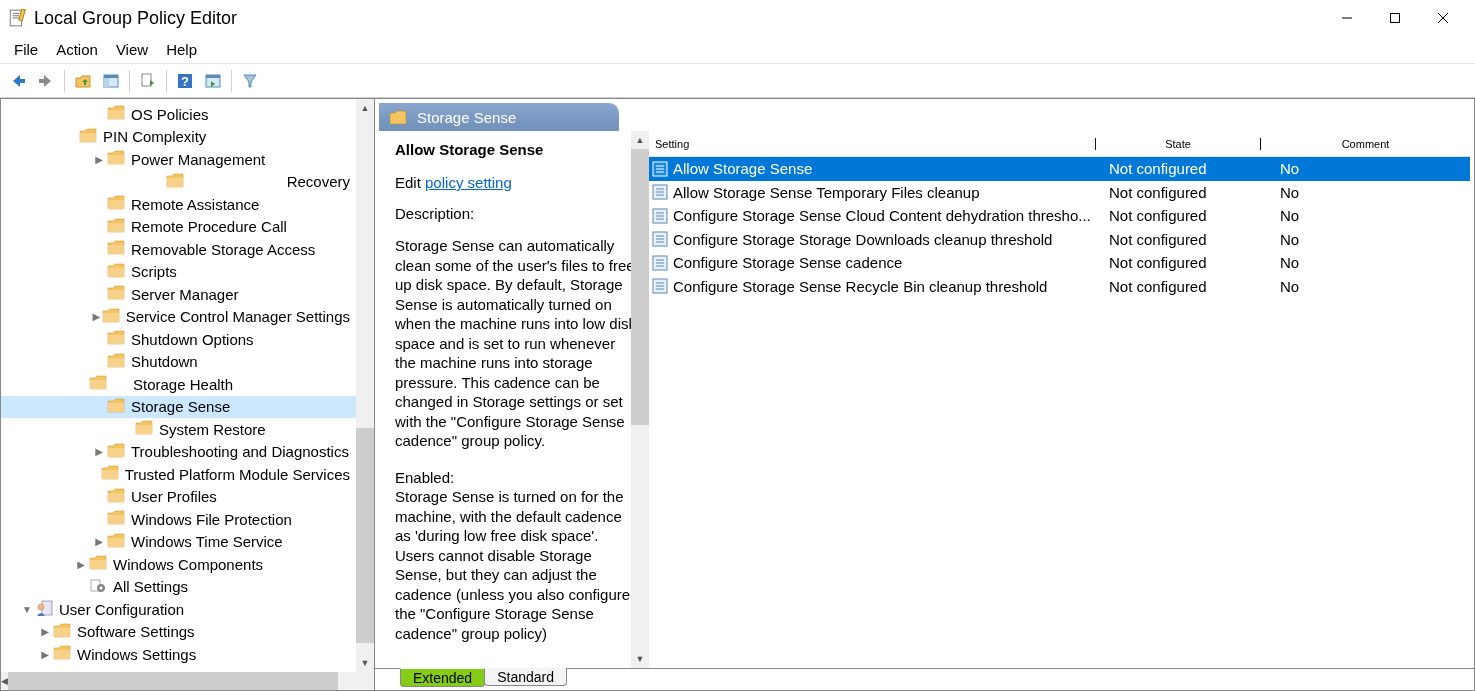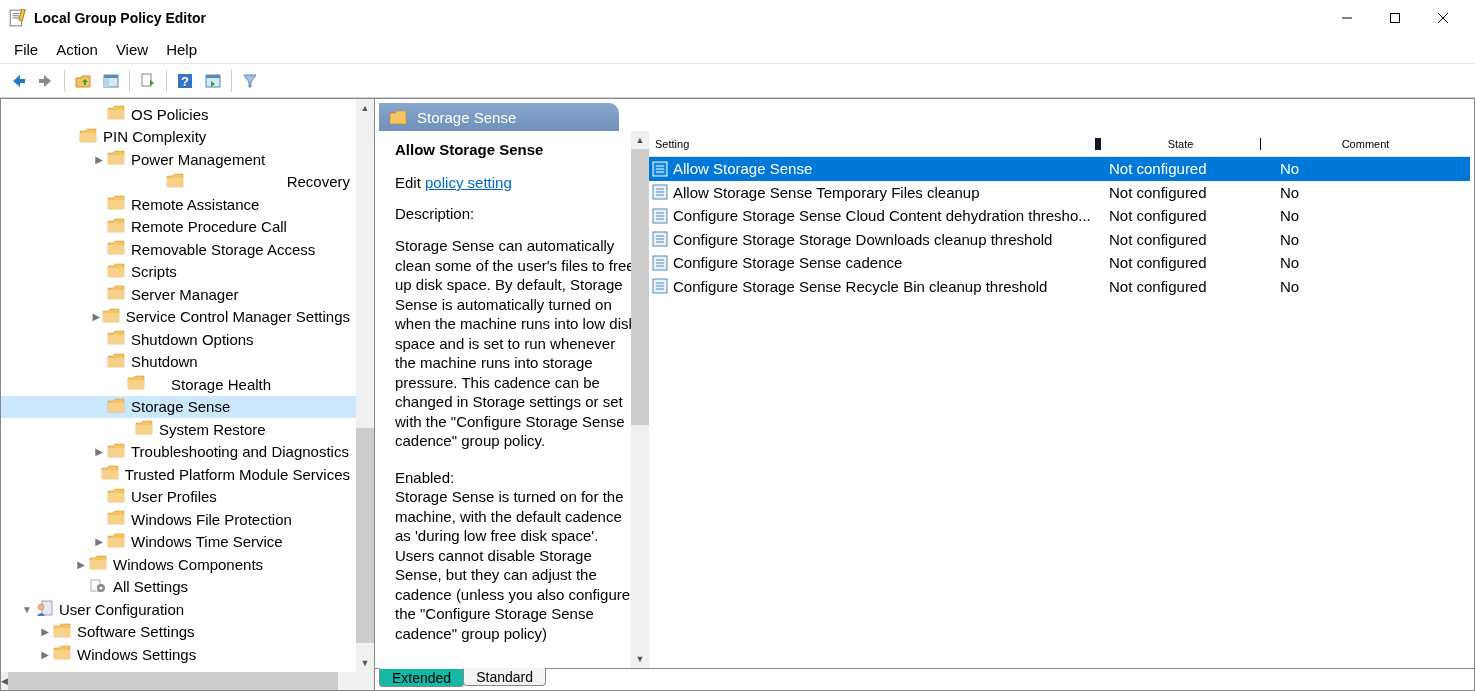--- a/index.html
+++ b/index.html
@@ -18,21 +18,21 @@
     height: 36px;
     display: flex;
     align-items: center;
     padding: 0 8px;
     background: #fff;
   }
   .titlebar .app-icon {
     width: 18px; height: 18px;
     margin-right: 8px;
   }
-  .titlebar .title { font-size: 14px; font-weight: bold; }
+  .titlebar .title { font-size: 18px; }
   .titlebar .spacer { flex: 1; }
   .win-controls { display: flex; gap: 0; }
   .win-btn {
     width: 48px; height: 30px;
     display: flex; align-items: center; justify-content: center;
     font-size: 14px;
     font-family: "Segoe MDL2 Assets", sans-serif;
   }
   .win-btn svg { stroke: #000; }
 
@@ -221,21 +221,21 @@
     flex-direction: column;
   }
   .settings-header {
     display: flex;
     height: 26px;
     border-bottom: 1px solid #e1e1e1;
     font-size: 11px;
     align-items: center;
   }
   .sh-setting { flex: 1; padding-left: 6px; text-align: left; }
-  .sh-state { width: 165px; text-align: center; border-left: 6px solid #0f172a; }
+  .sh-state { width: 165px; text-align: center; border-left: 1px solid #0f172a; }
   .sh-comment { width: 210px; text-align: center; border-left: 1px solid #000000; }
   .settings-body { flex: 1; }
   .setting-row {
     display: flex;
     height: 23.5px;
     align-items: center;
     font-size: 15px;
   }
   .setting-row.selected {
     background: #0078d7;
@@ -270,23 +270,24 @@
     border: 1px solid #888;
     border-top: none;
     border-bottom-left-radius: 4px;
     border-bottom-right-radius: 4px;
     background: #fff;
     position: relative;
     top: -1px;
     margin-right: -1px;
   }
   .bt-tab.active {
-    background: #14b8a6;
+    background: #84cc16;
     border-top: 1px solid #fff;
     z-index: 2;
+    margin-left: 21px;
   }
   .bt-tab.inactive {
     background: #f4f4f4;
   }
 </style>
 </head>
 <body>
 
 <div class="titlebar">
   <svg class="app-icon" viewBox="0 0 16 16">
@@ -475,21 +476,21 @@
             <span>Shutdown Options</span>
           </div>
           <div class="tree-row" style="padding-left: 90px;">
             <span class="exp-placeholder"></span>
             <span><svg class="folder-icon" viewBox="0 0 18 15">
                 <path d="M1 3 L6 3 L8 1 L17 1 L17 14 L1 14 Z" fill="#f4c460" stroke="#c8922c" stroke-width="0.5"></path>
                 <path d="M1 5 L17 5 L17 14 L1 14 Z" fill="#f7d089"></path>
               </svg></span>
             <span>Shutdown</span>
           </div>
-          <div class="tree-row" style="padding-left: 90px; gap: 20px;">
+          <div class="tree-row" style="padding-left: 52px; gap: 20px;">
             <span class="exp-placeholder"></span>
             <span><svg class="folder-icon" viewBox="0 0 18 15">
                 <path d="M1 3 L6 3 L8 1 L17 1 L17 14 L1 14 Z" fill="#f4c460" stroke="#c8922c" stroke-width="0.5"></path>
                 <path d="M1 5 L17 5 L17 14 L1 14 Z" fill="#f7d089"></path>
               </svg></span>
             <span>Storage Health</span>
           </div>
           <div class="tree-row selected" style="padding-left: 90px;">
             <span class="exp-placeholder"></span>
             <span><svg class="folder-icon" viewBox="0 0 18 15">

